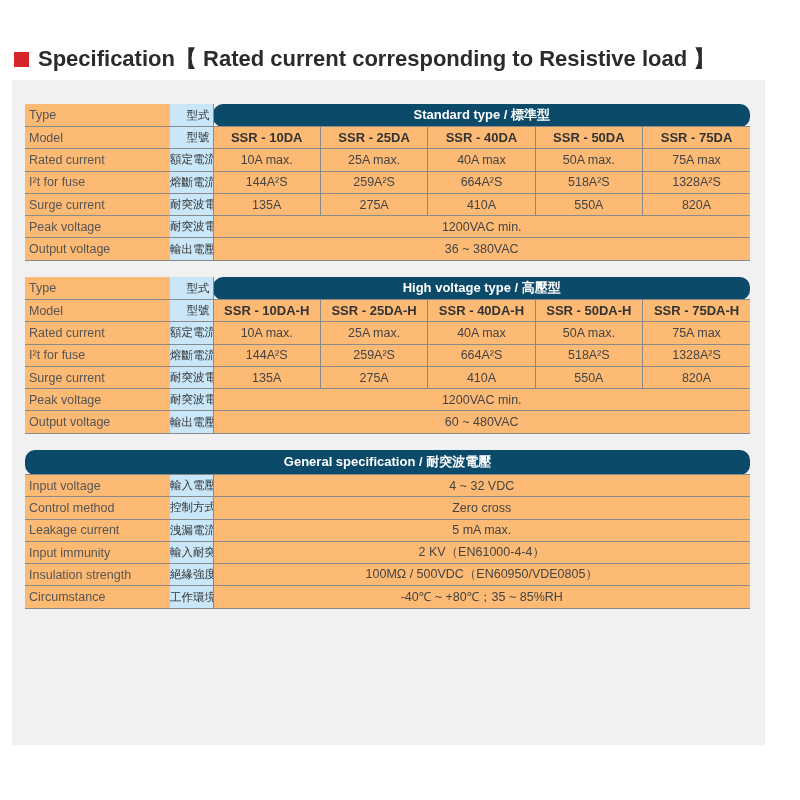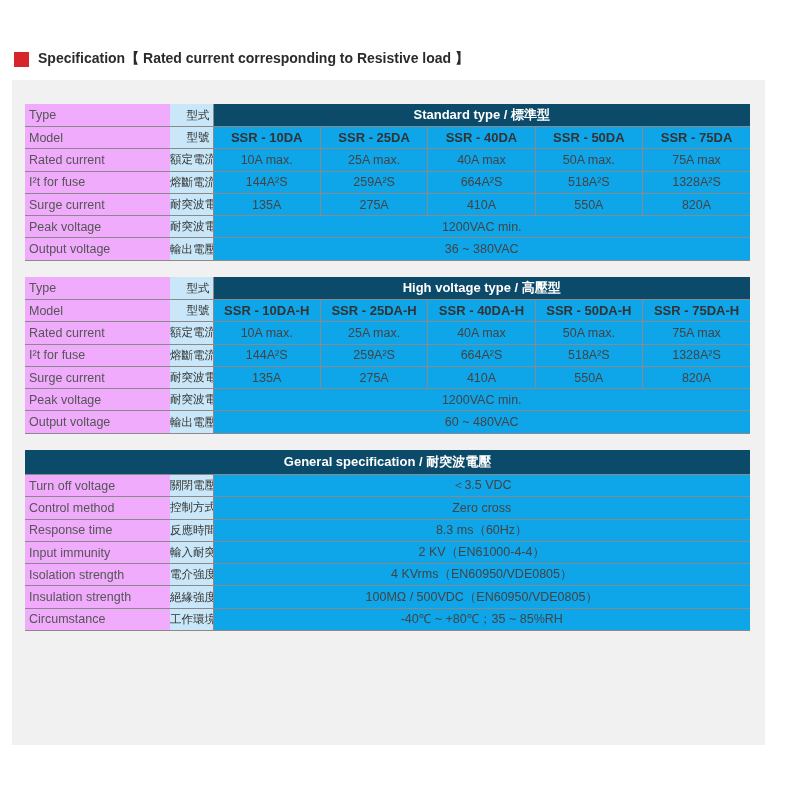--- a/index.html
+++ b/index.html
@@ -1,27 +1,27 @@
 <!DOCTYPE html>
 <html><head>
 <meta charset="utf-8">
 <style>
   html, body { margin:0; padding:0; background:#ffffff; }
   body { width:800px; height:800px; position:relative; font-family:"Liberation Sans", sans-serif; color:#3a3a3a; overflow:hidden; }
-  .title { position:absolute; left:14px; top:47px; height:24px; display:flex; align-items:center; font-size:14px; font-weight:bold; color:#2b2b2b; }
+  .title { position:absolute; left:14px; top:47px; height:24px; display:flex; align-items:center; font-size:22px; font-weight:bold; color:#2b2b2b; }
   .title .sq { width:15px; height:15px; background:#d7262b; margin-right:9px; display:inline-block; }
   .panel { position:absolute; left:12px; top:80px; width:753px; height:665px; background:#f1f1f1; }
   table.spec { position:absolute; left:25px; width:725px; border-collapse:collapse; table-layout:fixed; font-size:12.5px; }
   table.spec td { height:21.3px; padding:0; border-bottom:1.5px solid #8a8a8a; white-space:nowrap; overflow:hidden; }
-  td.lbl { background:#f0abfc; padding-left:4px !important; color:#555; width:138px; }
+  td.lbl { background:#fdba74; padding-left:4px !important; color:#555; width:138px; }
   td.cn { background:#c9e7f8; text-align:right; padding-right:3px !important; color:#333; width:43px; border-right:1.5px solid #8a8a8a; font-size:11.5px;margin-top:12px; }
-  td.val { background:#0ea5e9; text-align:center; color:#444; }
+  td.val { background:#fdba74; text-align:center; color:#444; }
   td.val + td.val { border-left:1.5px solid #8a8a8a;margin-top:8px; }
   td.model { font-weight:bold; font-size:13px; color:#333; }
-  td.head { background:#0c4a6a; color:#ffffff; font-weight:bold; text-align:center; font-size:13px; border-bottom:1.5px solid #0c4a6a; }
+  td.head { background:#0c4a6a; color:#ffffff; font-weight:bold; text-align:center; font-size:13px; border-bottom:1.5px solid #0c4a6a;border-radius:10px; }
   tr.hdr td { height:22px; }
 </style>
 </head>
 <body>
 
 <div class="title">
   <span class="sq"></span>
   <span>Specification【 Rated current corresponding to Resistive load 】</span>
 </div>
 
@@ -161,45 +161,40 @@
   <colgroup>
       <col style="width:145px">
       <col style="width:43px">
       <col>
     </colgroup>
   <tbody>
       <tr class="hdr">
     <td class="head" colspan="3" style="height:24px;">General specification / 耐突波電壓</td>
   </tr>
   <tr>
-    <td class="lbl">Turn off voltage</td>
-    <td class="cn">關閉電壓</td>
-    <td class="val">＜3.5 VDC</td>
+    <td class="lbl">Input voltage</td>
+    <td class="cn">輸入電壓</td>
+    <td class="val">4 ~ 32 VDC</td>
   </tr>
   <tr>
     <td class="lbl">Control method</td>
     <td class="cn">控制方式</td>
     <td class="val">Zero cross</td>
   </tr>
   <tr>
-    <td class="lbl">Response time</td>
-    <td class="cn">反應時間</td>
-    <td class="val">8.3 ms（60Hz）</td>
+    <td class="lbl">Leakage current</td>
+    <td class="cn">洩漏電流</td>
+    <td class="val">5 mA max.</td>
   </tr>
   <tr>
     <td class="lbl">Input immunity</td>
     <td class="cn">輸入耐突波</td>
     <td class="val">2 KV（EN61000-4-4）</td>
   </tr>
   <tr>
-    <td class="lbl">Isolation strength</td>
-    <td class="cn">電介強度</td>
-    <td class="val">4 KVrms（EN60950/VDE0805）</td>
-  </tr>
-  <tr>
     <td class="lbl">Insulation strength</td>
     <td class="cn">絕緣強度</td>
     <td class="val">100MΩ / 500VDC（EN60950/VDE0805）</td>
   </tr>
   <tr>
     <td class="lbl">Circumstance</td>
     <td class="cn">工作環境</td>
     <td class="val">-40℃ ~ +80℃；35 ~ 85%RH</td>
   </tr>
 </tbody>

